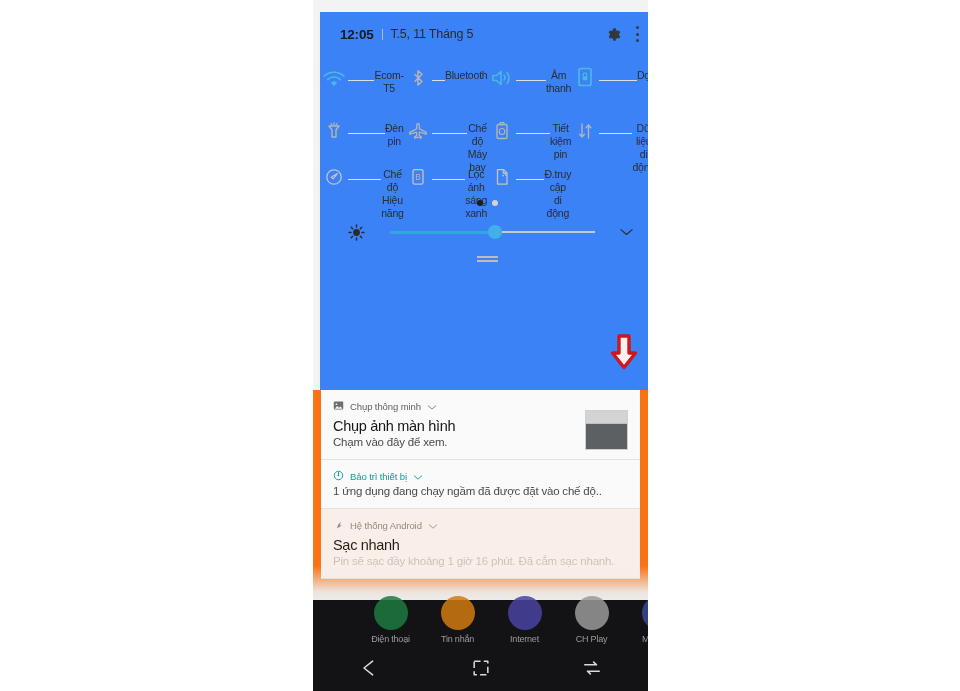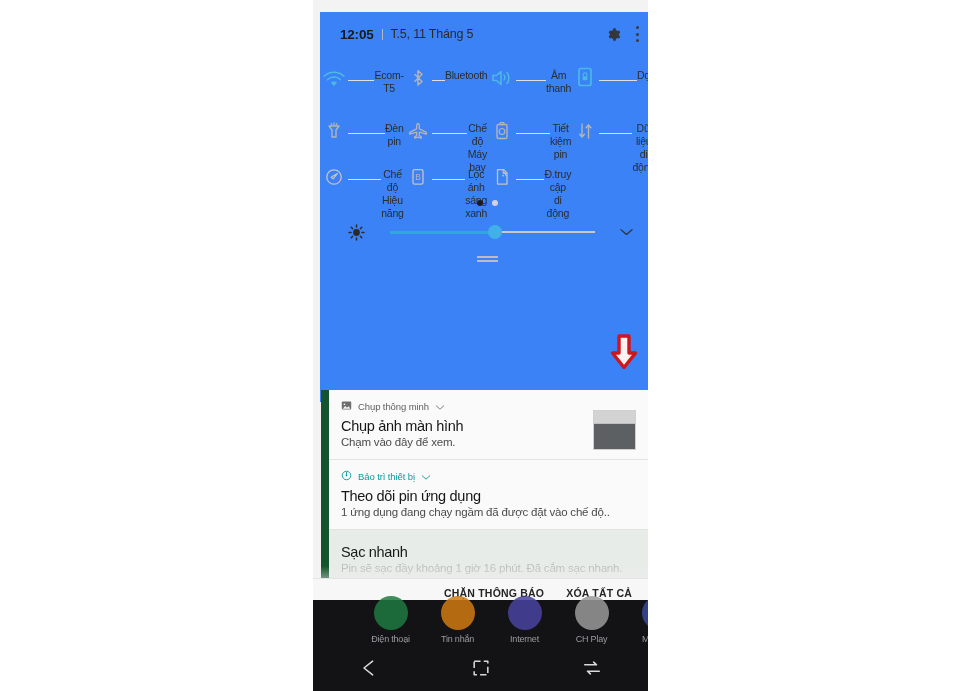--- a/index.html
+++ b/index.html
@@ -160,23 +160,23 @@
   #red-arrow {
     position: absolute;
     left: 288px; top: 322px;
     width: 32px; height: 36px;
     pointer-events: none;
   }
 
   
   #notif-shade {
     position: absolute;
-    left: 8px; top: 390px;
+    left: 0; top: 390px;
     width: 335px; height: 210px;
-    background: #14532d;
+    background: #f97316;
     overflow: hidden;
   }
   .notif-card {
     position: relative;
     margin: 0 8px;
     background: #fafafa;
     padding: 9px 12px 11px 12px;
     border-bottom: 1px solid #e2e2e2;
   }
   .notif-header {
@@ -526,36 +526,44 @@
               <circle cx="7" cy="7" r="1.1" fill="#0f9b9b"></circle>
             </svg>
           </span>
           <span class="notif-app teal">Bảo trì thiết bị</span>
           <span>
             <svg width="10" height="7" viewBox="0 0 12 8">
               <path d="M1.5 2L6 6l4.5-4" stroke="#0f9b9b" stroke-width="1.1" fill="none" stroke-linecap="round" stroke-linejoin="round"></path>
             </svg>
           </span>
         </div>
-        <div class="notif-title">Theo dõi pin ứng dụng</div>
         <div class="notif-body">1 ứng dụng đang chạy ngầm đã được đặt vào chế độ..</div>
       </div>
 
       <div class="notif-card" id="notif-card-3">
+        <div class="notif-header">
+          <span>
+            <svg width="11" height="11" viewBox="0 0 14 14">
+              <path d="M3 11L10 3.5 8.6 8.2l3-0.2L5 12l1.6-4.8z" fill="#8b8b8b"></path>
+            </svg>
+          </span>
+          <span class="notif-app dim">Hệ thống Android</span>
+          <span>
+            <svg width="10" height="7" viewBox="0 0 12 8">
+              <path d="M1.5 2L6 6l4.5-4" stroke="#9a9a9a" stroke-width="1.1" fill="none" stroke-linecap="round" stroke-linejoin="round"></path>
+            </svg>
+          </span>
+        </div>
         <div class="notif-title">Sạc nhanh</div>
         <div class="notif-body" id="notif-3-body">Pin sẽ sạc đầy khoảng 1 giờ 16 phút. Đã cắm sạc nhanh.</div>
       </div>
 
       <div id="shade-fade"></div>
     </div>
 
-    <div id="action-bar">
-      <span class="action-btn">CHẶN THÔNG BÁO</span>
-      <span class="action-btn">XÓA TẤT CẢ</span>
-    </div>
 
     <div id="home-bg">
       <div id="dock">
         <div class="dock-app">
           <span class="dock-icon" style="background:#1f7a3f"></span>
           <span class="dock-label">Điện thoại</span>
         </div>
         <div class="dock-app">
           <span class="dock-icon" style="background:#d07a10"></span>
           <span class="dock-label">Tin nhắn</span>

